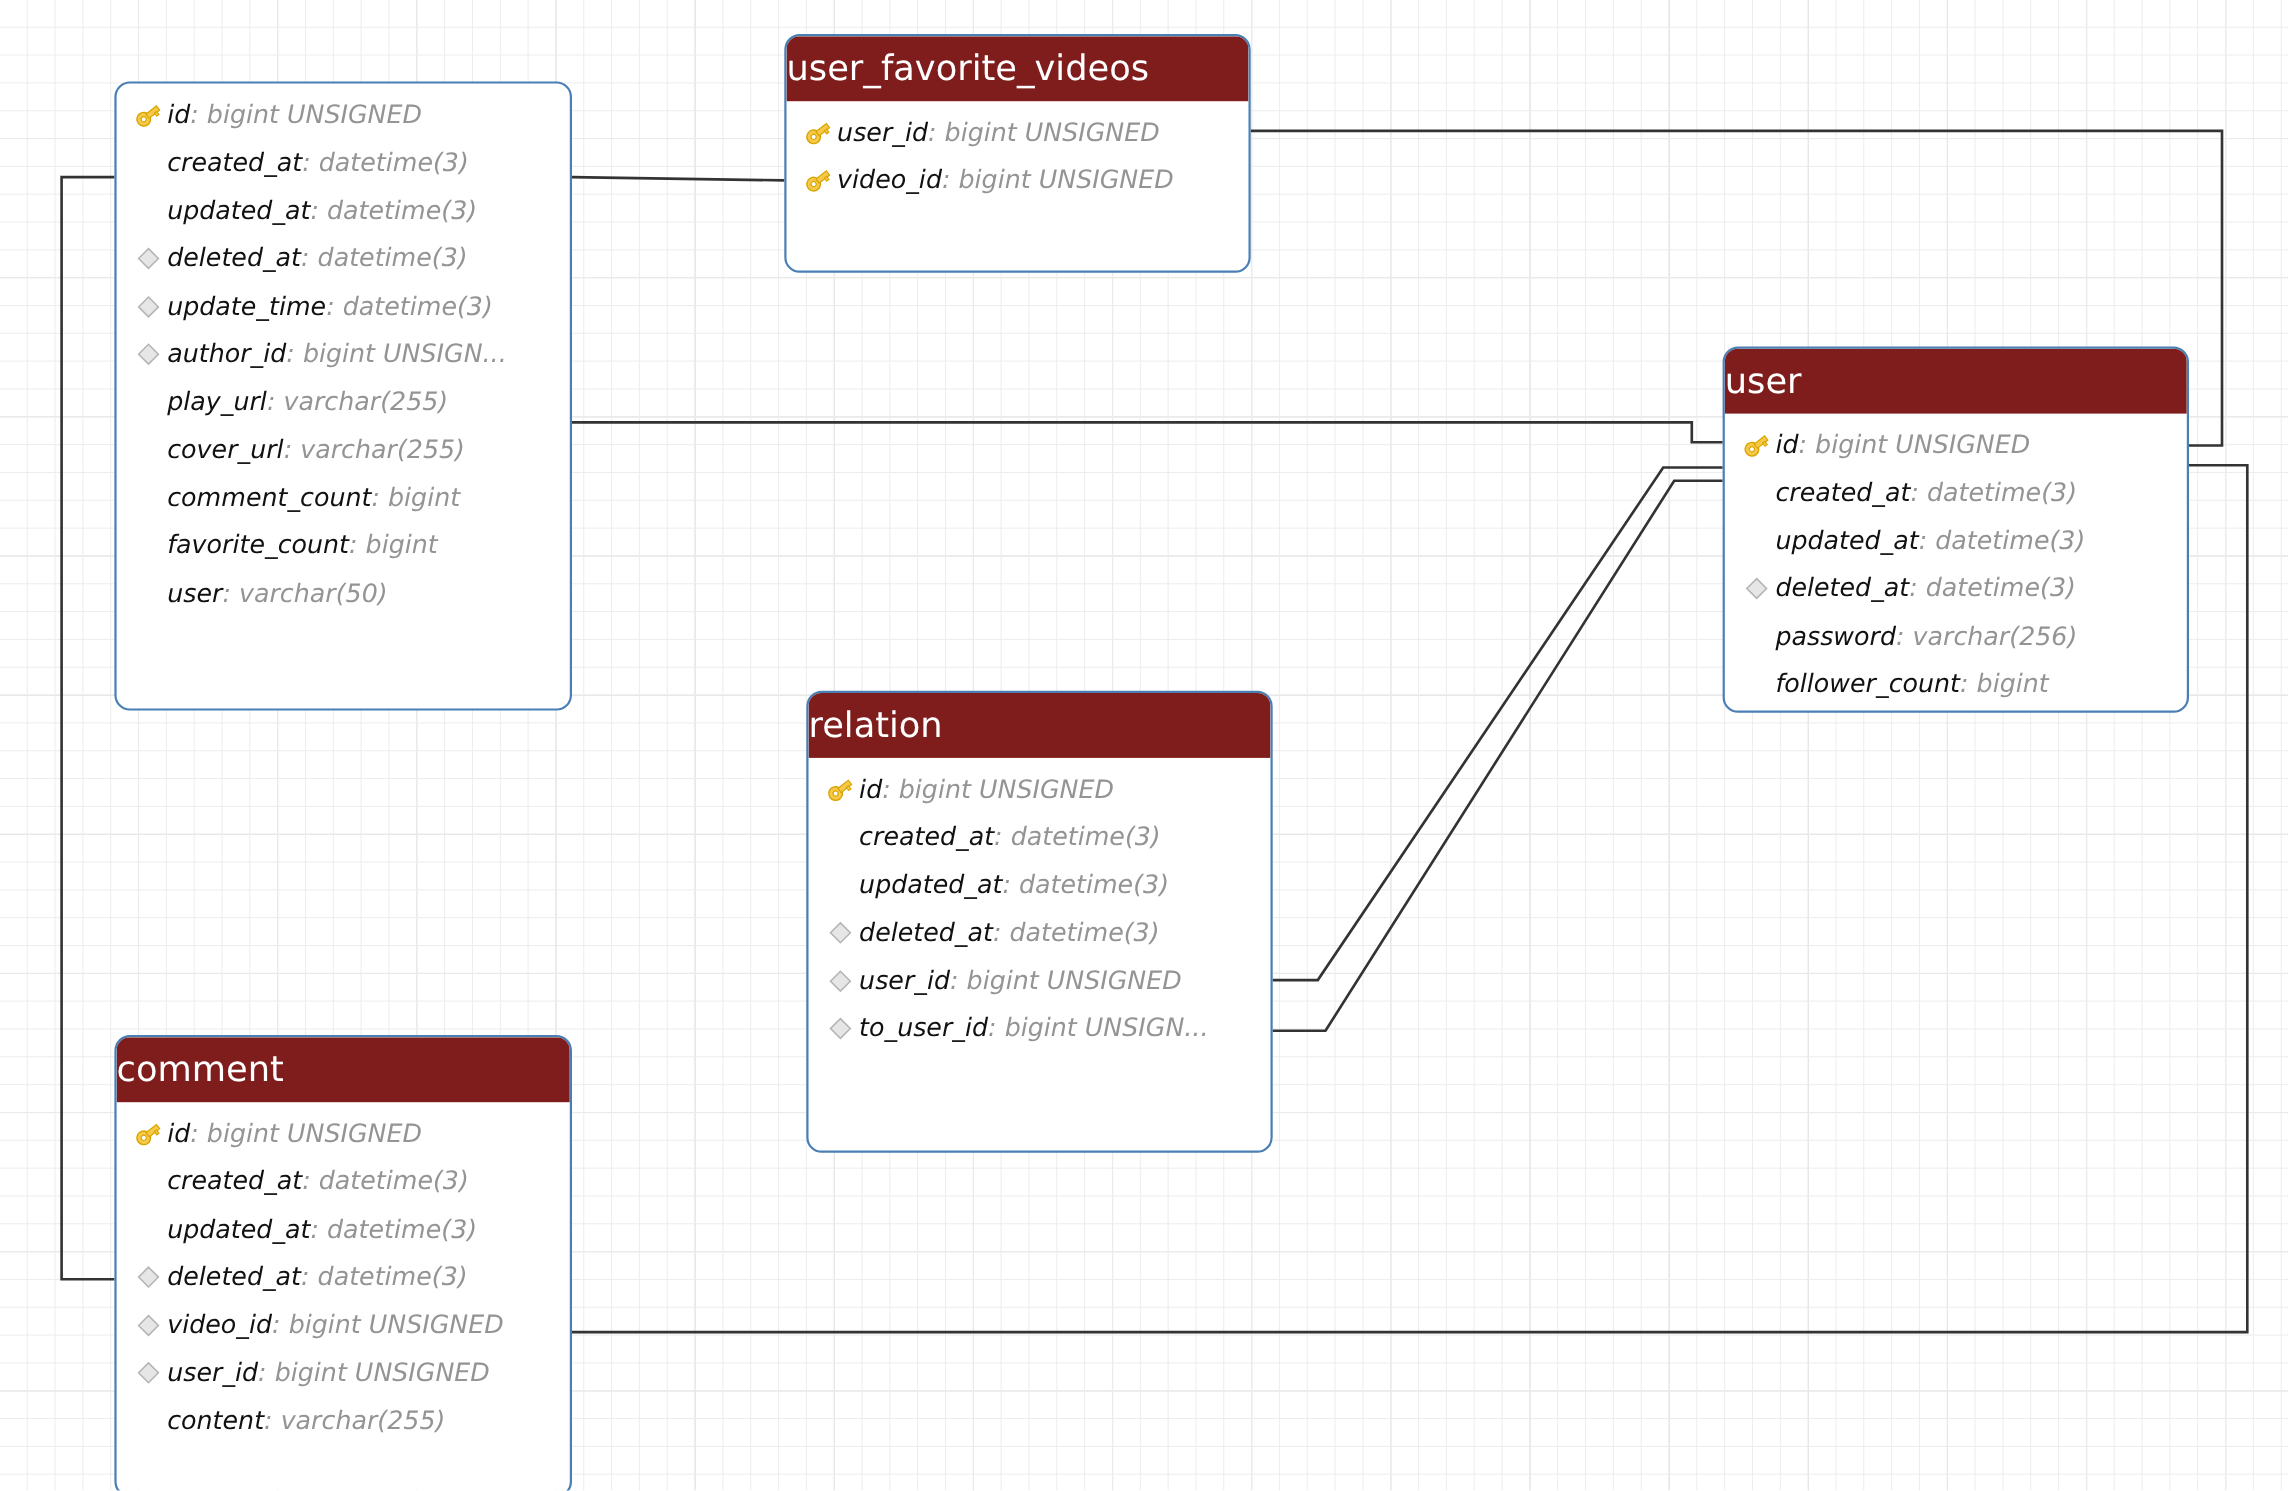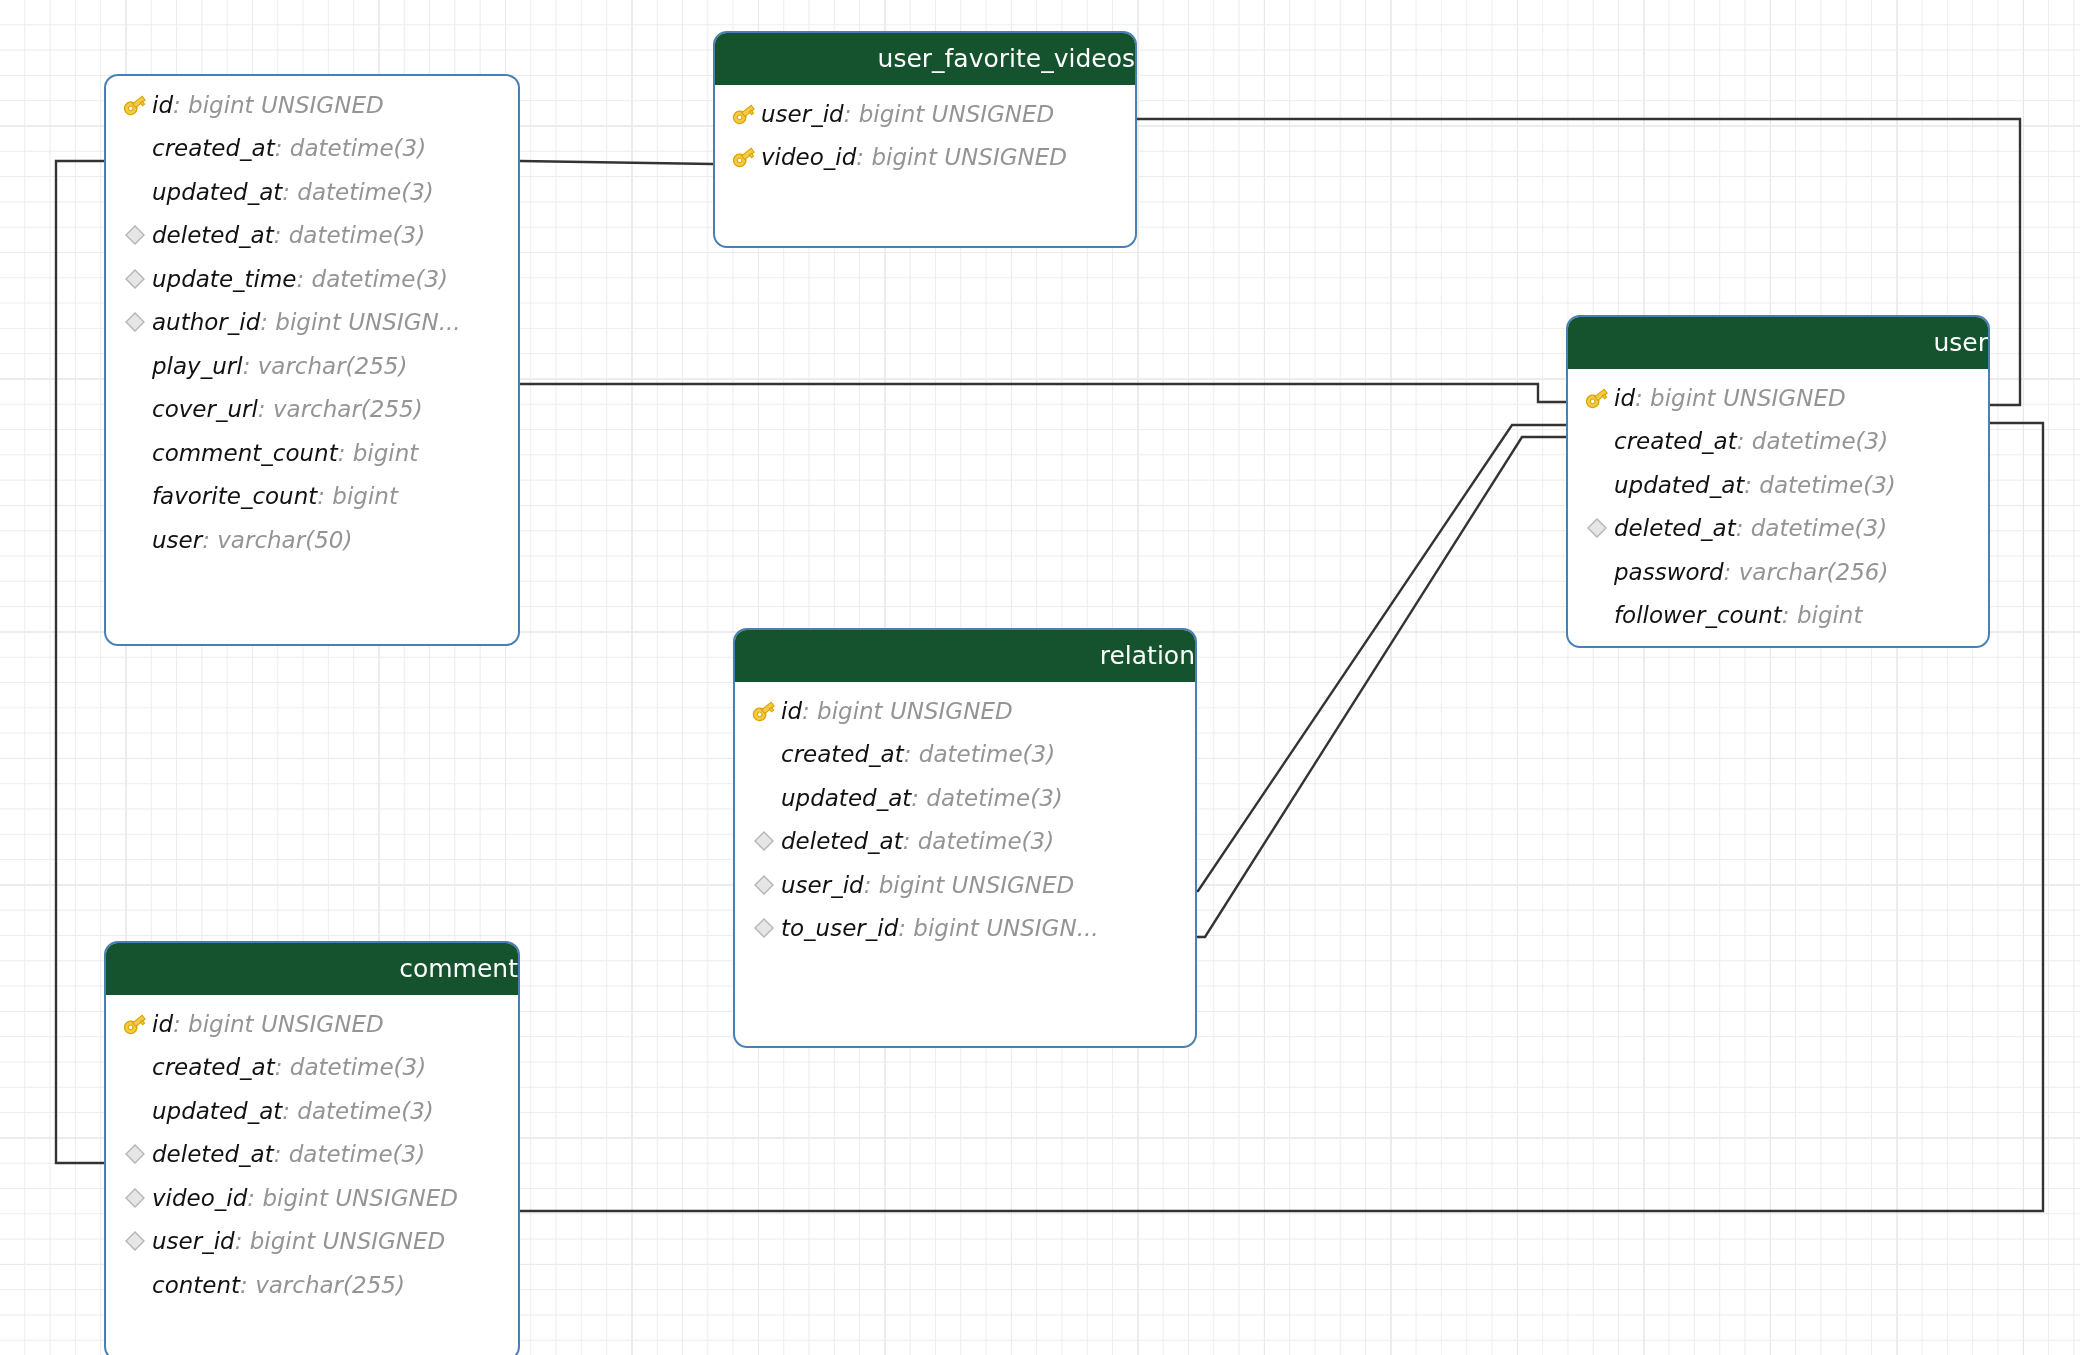--- a/index.html
+++ b/index.html
@@ -24,24 +24,24 @@
   #links { position:absolute; inset:0; pointer-events:none; }
   .entity {
     position:absolute;
     background:#ffffff;
     border:2.5px solid #4a7fb5;
     border-radius:14px;
     box-sizing:border-box;
     overflow:hidden;
   }
   .entity-header {
-    background:#14532d;
+    background:#7f1d1d;
     color:#ffffff;
-    text-align:right;
-    font-size:25px;
+    text-align:left;
+    font-size:32px;
     line-height:1;
     padding:13px 0 14px 0;
   }
   .entity-body { padding:7px 0 10px 0; }
   .attr {
     display:flex;
     align-items:center;
     height:43.5px;
     padding-left:12px;
     box-sizing:border-box;
@@ -212,21 +212,21 @@
         <div class="attr">
           <span class="attr-icon"></span>
           <span class="attr-text"><span>follower_count</span><span class="type">: </span><span class="type">bigint</span></span>
         </div>
         <div class="attr">
           <span class="attr-icon"></span>
           <span class="attr-text"><span>following_count</span><span class="type">: </span><span class="type">bigint</span></span>
         </div>
       </div>
     </div>
-    <div class="entity" style="left: 733px; top: 628px; width: 464px; height: 420px;">
+    <div class="entity" style="left: 733px; top: 628px; width: 424px; height: 420px;">
       <div class="entity-header">relation</div>
       <div class="entity-body">
         <div class="attr">
           <span class="attr-icon">
             <svg class="key-svg" viewBox="0 0 28 24">
               <g transform="rotate(-38 14 12)">
                 <circle cx="8.5" cy="12" r="6.2" fill="#f7c948" stroke="#d9a400" stroke-width="1.3"></circle>
                 <circle cx="8.5" cy="12" r="2.3" fill="#ffffff" stroke="#d9a400" stroke-width="1"></circle>
                 <rect x="13" y="9.6" width="12" height="4.8" fill="#f7c948" stroke="#d9a400" stroke-width="1.1"></rect>
                 <rect x="19.5" y="13.6" width="2.6" height="3.6" fill="#f7c948" stroke="#d9a400" stroke-width="1"></rect>

